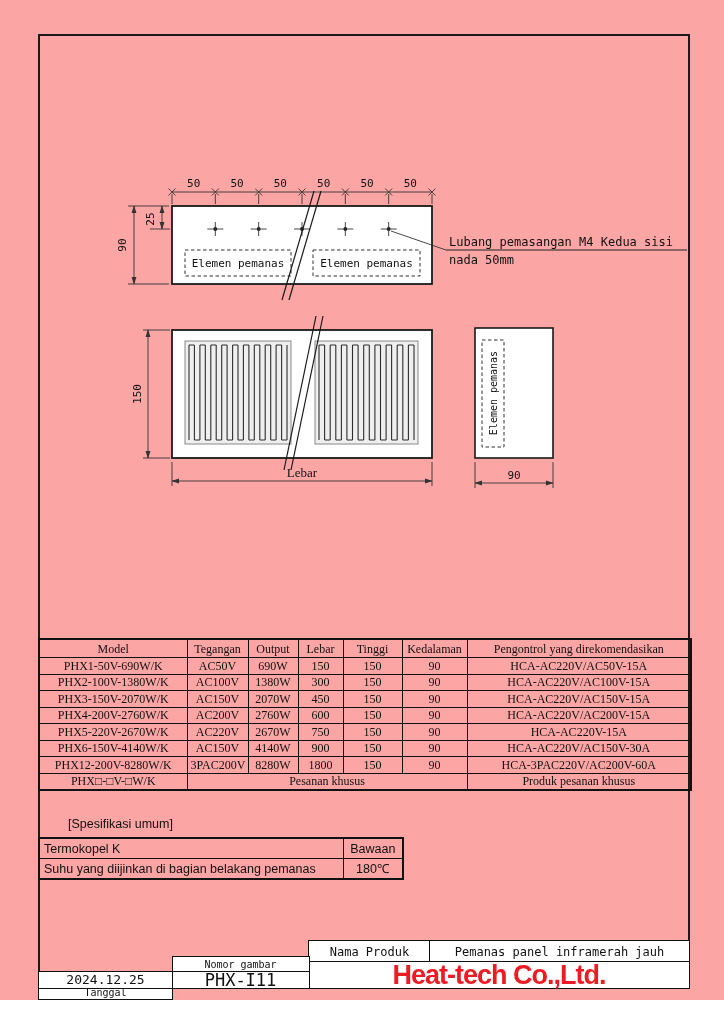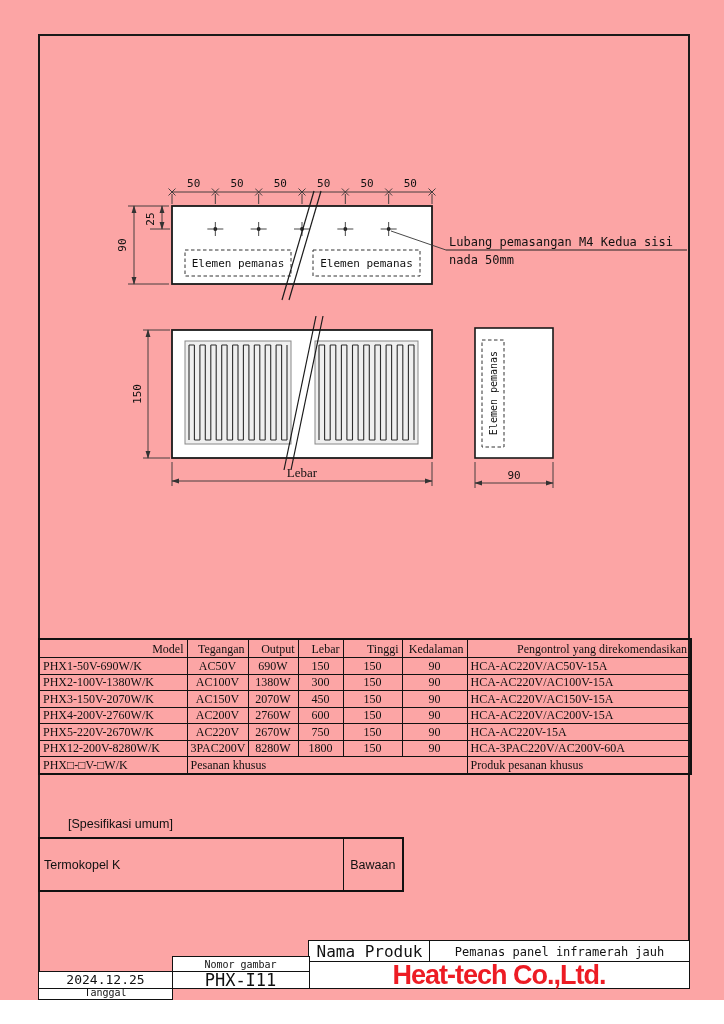--- a/index.html
+++ b/index.html
@@ -13,37 +13,37 @@
   .tmono{font-family:"DejaVu Sans Mono",monospace;fill:#111;}
   .t10{font-size:10px;} .t11{font-size:11px;} .t12{font-size:12px;}
   .tserif{font-family:"Liberation Serif","DejaVu Serif",serif;font-size:13px;fill:#111;}
 
   
   .model-table{position:absolute;left:38px;top:638px;width:652px;border-collapse:collapse;
         table-layout:fixed;font-family:"Liberation Serif","DejaVu Serif",serif;
         font-size:12px;color:#111;border:2px solid #111;}
   .model-table th,.model-table td{border:1px solid #111;padding:0 3px;height:15.5px;
         line-height:14px;white-space:nowrap;overflow:hidden;font-weight:normal;}
-  .model-table th{text-align:right;height:17px;}
-  .model-table td.al{text-align:left;}
+  .model-table th{text-align:center;height:17px;}
+  .model-table td.al{text-align:center;}
   .model-table td.ac{text-align:center;}
 
   
   .spec-title{position:absolute;left:40px;top:817px;font-size:12.5px;color:#111;padding-left:28px;}
   .spec-table{position:absolute;left:38px;top:837px;width:364px;border-collapse:collapse;
         border:2px solid #111;font-size:12.5px;color:#111;table-layout:fixed;}
-  .spec-table td{border:1px solid #111;height:19px;padding:16px 4px;white-space:nowrap;overflow:hidden;}
+  .spec-table td{border:1px solid #111;height:19px;padding:0 4px;white-space:nowrap;overflow:hidden;}
   .spec-table td.al{text-align:left;}
   .spec-table td.ac{text-align:center;padding:0 2px;margin-left:40px;}
 
   
   .fbox{position:absolute;box-sizing:border-box;border:1.5px solid #111;background:#fff;
         display:flex;align-items:center;justify-content:center;
         font-family:"DejaVu Sans Mono",monospace;color:#111;}
-  .f-nama-label{left:308px;top:940px;width:123px;height:23px;font-size:16px;}
+  .f-nama-label{left:308px;top:940px;width:123px;height:23px;font-size:12px;}
   .f-nama-value{left:429px;top:940px;width:261px;height:23px;font-size:12px;}
   .f-logo{left:308px;top:961px;width:382px;height:28px;}
   .f-logo span{font-family:"Liberation Sans",sans-serif;font-weight:800;font-size:27px;
         letter-spacing:-1px;transform:scaleY(1.05);}
   .f-tanggal-h{left:38px;top:984px;width:135px;height:16px;font-size:10px;}
   .f-nomor-h{left:171.5px;top:956px;width:138px;height:16px;font-size:10px;}
   .f-tanggal-v{left:38px;top:970.5px;width:135px;height:18px;font-size:13px;}
   .f-nomor-v{left:171.5px;top:970.5px;width:138px;height:18px;font-size:17px;}
 </style>
 </head>
@@ -234,20 +234,29 @@
         <tr>
           <td class="al">PHX5-220V-2670W/K</td>
           <td class="ac">AC220V</td>
           <td class="ac">2670W</td>
           <td class="ac">750</td>
           <td class="ac">150</td>
           <td class="ac">90</td>
           <td class="al">HCA-AC220V-15A</td>
         </tr>
         <tr>
+          <td class="al">PHX6-150V-4140W/K</td>
+          <td class="ac">AC150V</td>
+          <td class="ac">4140W</td>
+          <td class="ac">900</td>
+          <td class="ac">150</td>
+          <td class="ac">90</td>
+          <td class="al">HCA-AC220V/AC150V-30A</td>
+        </tr>
+        <tr>
           <td class="al">PHX12-200V-8280W/K</td>
           <td class="ac">3PAC200V</td>
           <td class="ac">8280W</td>
           <td class="ac">1800</td>
           <td class="ac">150</td>
           <td class="ac">90</td>
           <td class="al">HCA-3PAC220V/AC200V-60A</td>
         </tr>
         <tr>
           <td colspan="1" class="al">PHX□-□V-□W/K</td>
@@ -260,20 +269,24 @@
   <div class="spec-title">[Spesifikasi umum]</div>
   <table class="spec-table">
     <colgroup>
         <col style="width:304px">
         <col style="width:60px">
       </colgroup>
     <tbody>
         <tr>
           <td class="al">Termokopel K</td>
           <td class="ac">Bawaan</td>
+        </tr>
+        <tr>
+          <td class="al">Suhu yang diijinkan di bagian belakang pemanas</td>
+          <td class="ac">180℃</td>
         </tr>
       </tbody>
   </table>
 
   <div class="fbox f-nama-label">Nama Produk</div>
   <div class="fbox f-nama-value">Pemanas panel inframerah jauh</div>
   <div class="fbox f-logo">
     <span style="color: rgb(237, 28, 36);">Heat-tech Co.,Ltd.</span>
   </div>
   <div class="fbox f-tanggal-h">Tanggal</div>

